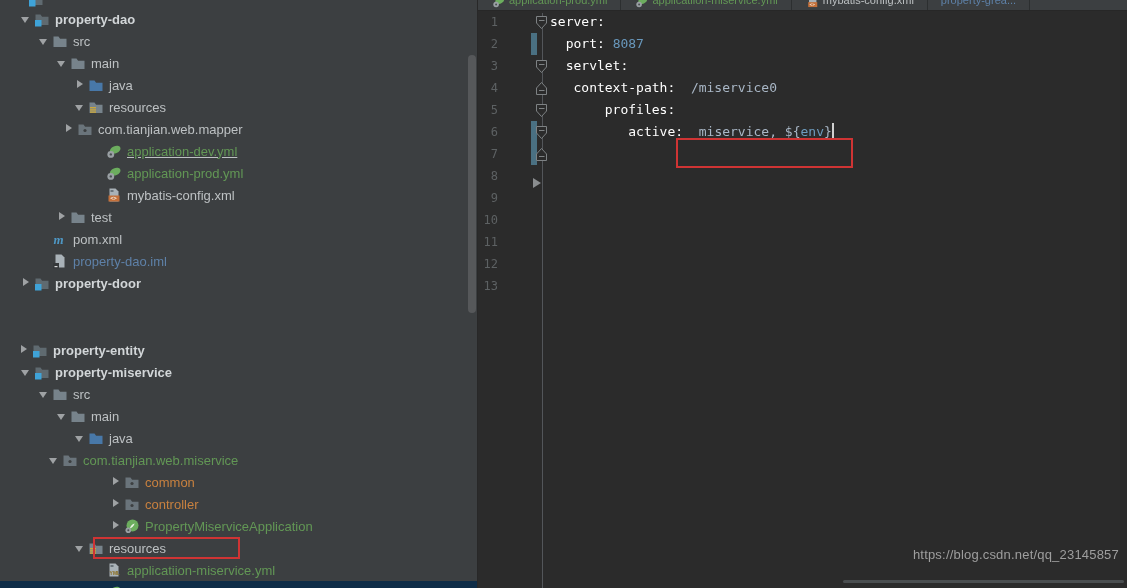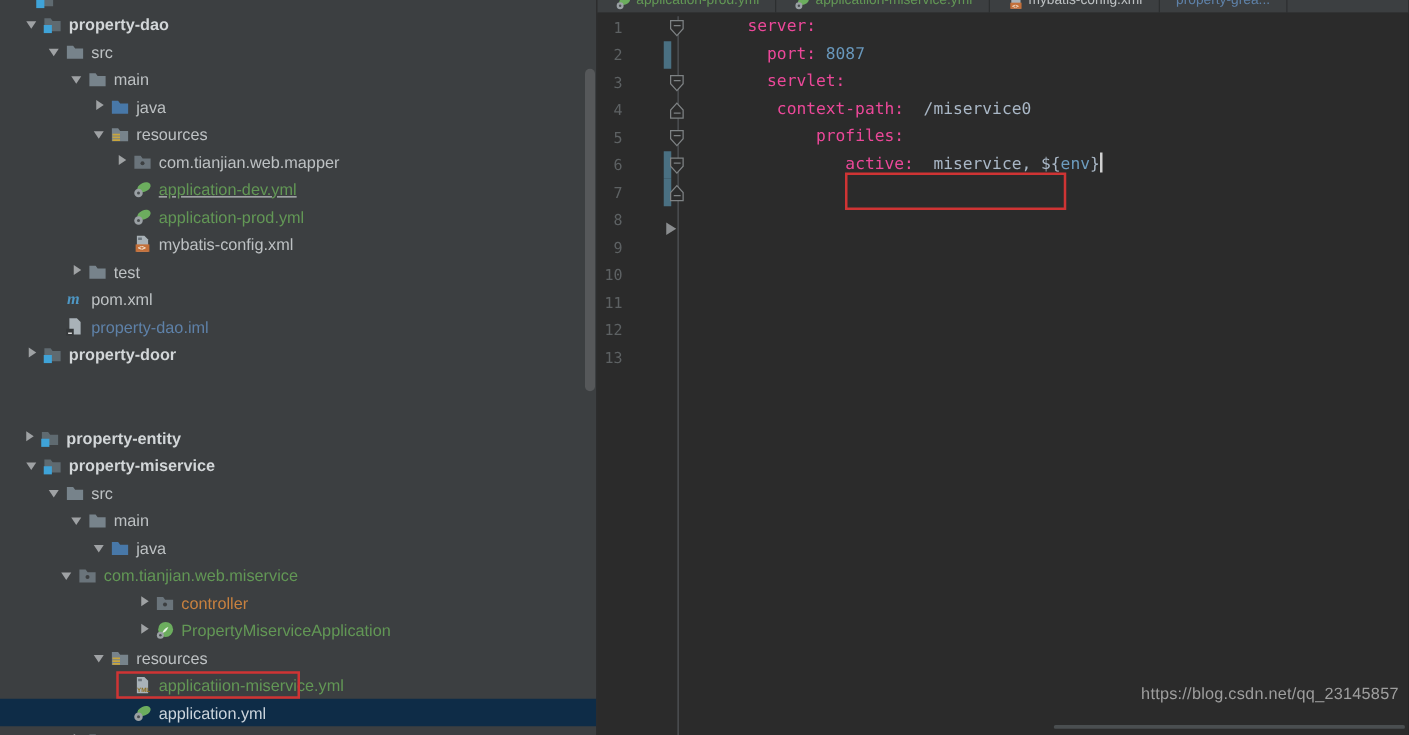--- a/index.html
+++ b/index.html
@@ -35,21 +35,21 @@
        border-right:1px solid #2C2F30;white-space:nowrap;cursor:pointer;}
   .tab .tlbl{padding-left:0;}
   #gutterline{position:absolute;left:64px;top:13px;bottom:0;width:1px;background:#53565A;}
   .lnum{position:absolute;left:0;width:20px;height:22px;line-height:22px;text-align:right;
         font-family:"DejaVu Sans Mono",monospace;font-size:12px;color:#5D6163;}
   .chbar{position:absolute;left:53px;width:6px;height:22px;background:#4A7082;}
   .foldm{position:absolute;left:57px;width:13px;height:15px;cursor:pointer;}
   #code{position:absolute;left:72px;top:11px;right:0;}
   .cline{height:22px;line-height:22px;font-family:"DejaVu Sans Mono",monospace;font-size:13px;
          white-space:pre;color:#A9B7C6;cursor:text;}
-  .c-key{color:#ec4899;margin-left:48px;}
+  .c-key{color:#ffffff;}
   .c-num{color:#6897BB;}
   .c-val{color:#A9B7C6;}
   .c-env{color:#6D9CBE;}
   .caret{display:inline-block;width:2px;height:16px;background:#D0D0D0;vertical-align:-3px;}
   #code-redbox{position:absolute;left:198px;top:138px;width:177px;height:30px;border:2px solid #CF3434;box-sizing:border-box;}
   #foldarrow{position:absolute;left:55px;top:178px;width:0;height:0;cursor:pointer;
              border-top:5px solid transparent;border-bottom:5px solid transparent;border-left:8px solid #8A8D8F;}
   #hscroll{position:absolute;left:365px;top:580px;width:281px;height:3px;background:#4A4E50;border-radius:2px;}
   #watermark{position:absolute;right:8px;bottom:26px;font-size:13px;color:#9E9E9E;letter-spacing:.2px;}
 </style>
@@ -97,21 +97,21 @@
           <span class="ticon"><svg width="16" height="16" viewBox="0 0 16 16">
               <path d="M1.5 3.5h5l1.6 2.2h6.4v8.3h-13z" fill="#77838B"></path>
               <g fill="#C9A63C">
                 <rect x="2" y="8" width="6" height="1.4"></rect>
                 <rect x="2" y="10.2" width="6" height="1.4"></rect>
                 <rect x="2" y="12.4" width="6" height="1.4"></rect>
               </g>
             </svg></span>
           <span class="tlbl s-plain">resources</span>
         </div>
-        <div class="trow" style="padding-left: 90px;">
+        <div class="trow" style="padding-left: 61px;">
           <span class="arrbox arr-collapsed"></span>
           <span class="ticon"><svg width="16" height="16" viewBox="0 0 16 16">
               <path d="M1.5 3.5h5l1.6 2.2h6.4v8.3h-13z" fill="#6A747B"></path>
               <circle cx="8" cy="9.5" r="1.6" fill="#3C3F41"></circle>
             </svg></span>
           <span class="tlbl s-plain">com.tianjian.web.mapper</span>
         </div>
         <div class="trow" style="padding-left: 90px; text-decoration: underline;">
           <span class="arrbox"></span>
           <span class="ticon"><svg width="16" height="16" viewBox="0 0 16 16">
@@ -208,20 +208,28 @@
             </svg></span>
           <span class="tlbl s-plain">java</span>
         </div>
         <div class="trow" style="padding-left: 46px;">
           <span class="arrbox arr-expanded"></span>
           <span class="ticon"><svg width="16" height="16" viewBox="0 0 16 16">
               <path d="M1.5 3.5h5l1.6 2.2h6.4v8.3h-13z" fill="#6A747B"></path>
               <circle cx="8" cy="9.5" r="1.6" fill="#3C3F41"></circle>
             </svg></span>
           <span class="tlbl s-green">com.tianjian.web.miservice</span>
+        </div>
+        <div class="trow" style="padding-left: 108px;">
+          <span class="arrbox arr-collapsed"></span>
+          <span class="ticon"><svg width="16" height="16" viewBox="0 0 16 16">
+              <path d="M1.5 3.5h5l1.6 2.2h6.4v8.3h-13z" fill="#6A747B"></path>
+              <circle cx="8" cy="9.5" r="1.6" fill="#3C3F41"></circle>
+            </svg></span>
+          <span class="tlbl s-orange">common</span>
         </div>
         <div class="trow" style="padding-left: 108px; align-items: center;">
           <span class="arrbox arr-collapsed"></span>
           <span class="ticon"><svg width="16" height="16" viewBox="0 0 16 16">
               <path d="M1.5 3.5h5l1.6 2.2h6.4v8.3h-13z" fill="#6A747B"></path>
               <circle cx="8" cy="9.5" r="1.6" fill="#3C3F41"></circle>
             </svg></span>
           <span class="tlbl s-orange">controller</span>
         </div>
         <div class="trow" style="padding-left: 108px;">

